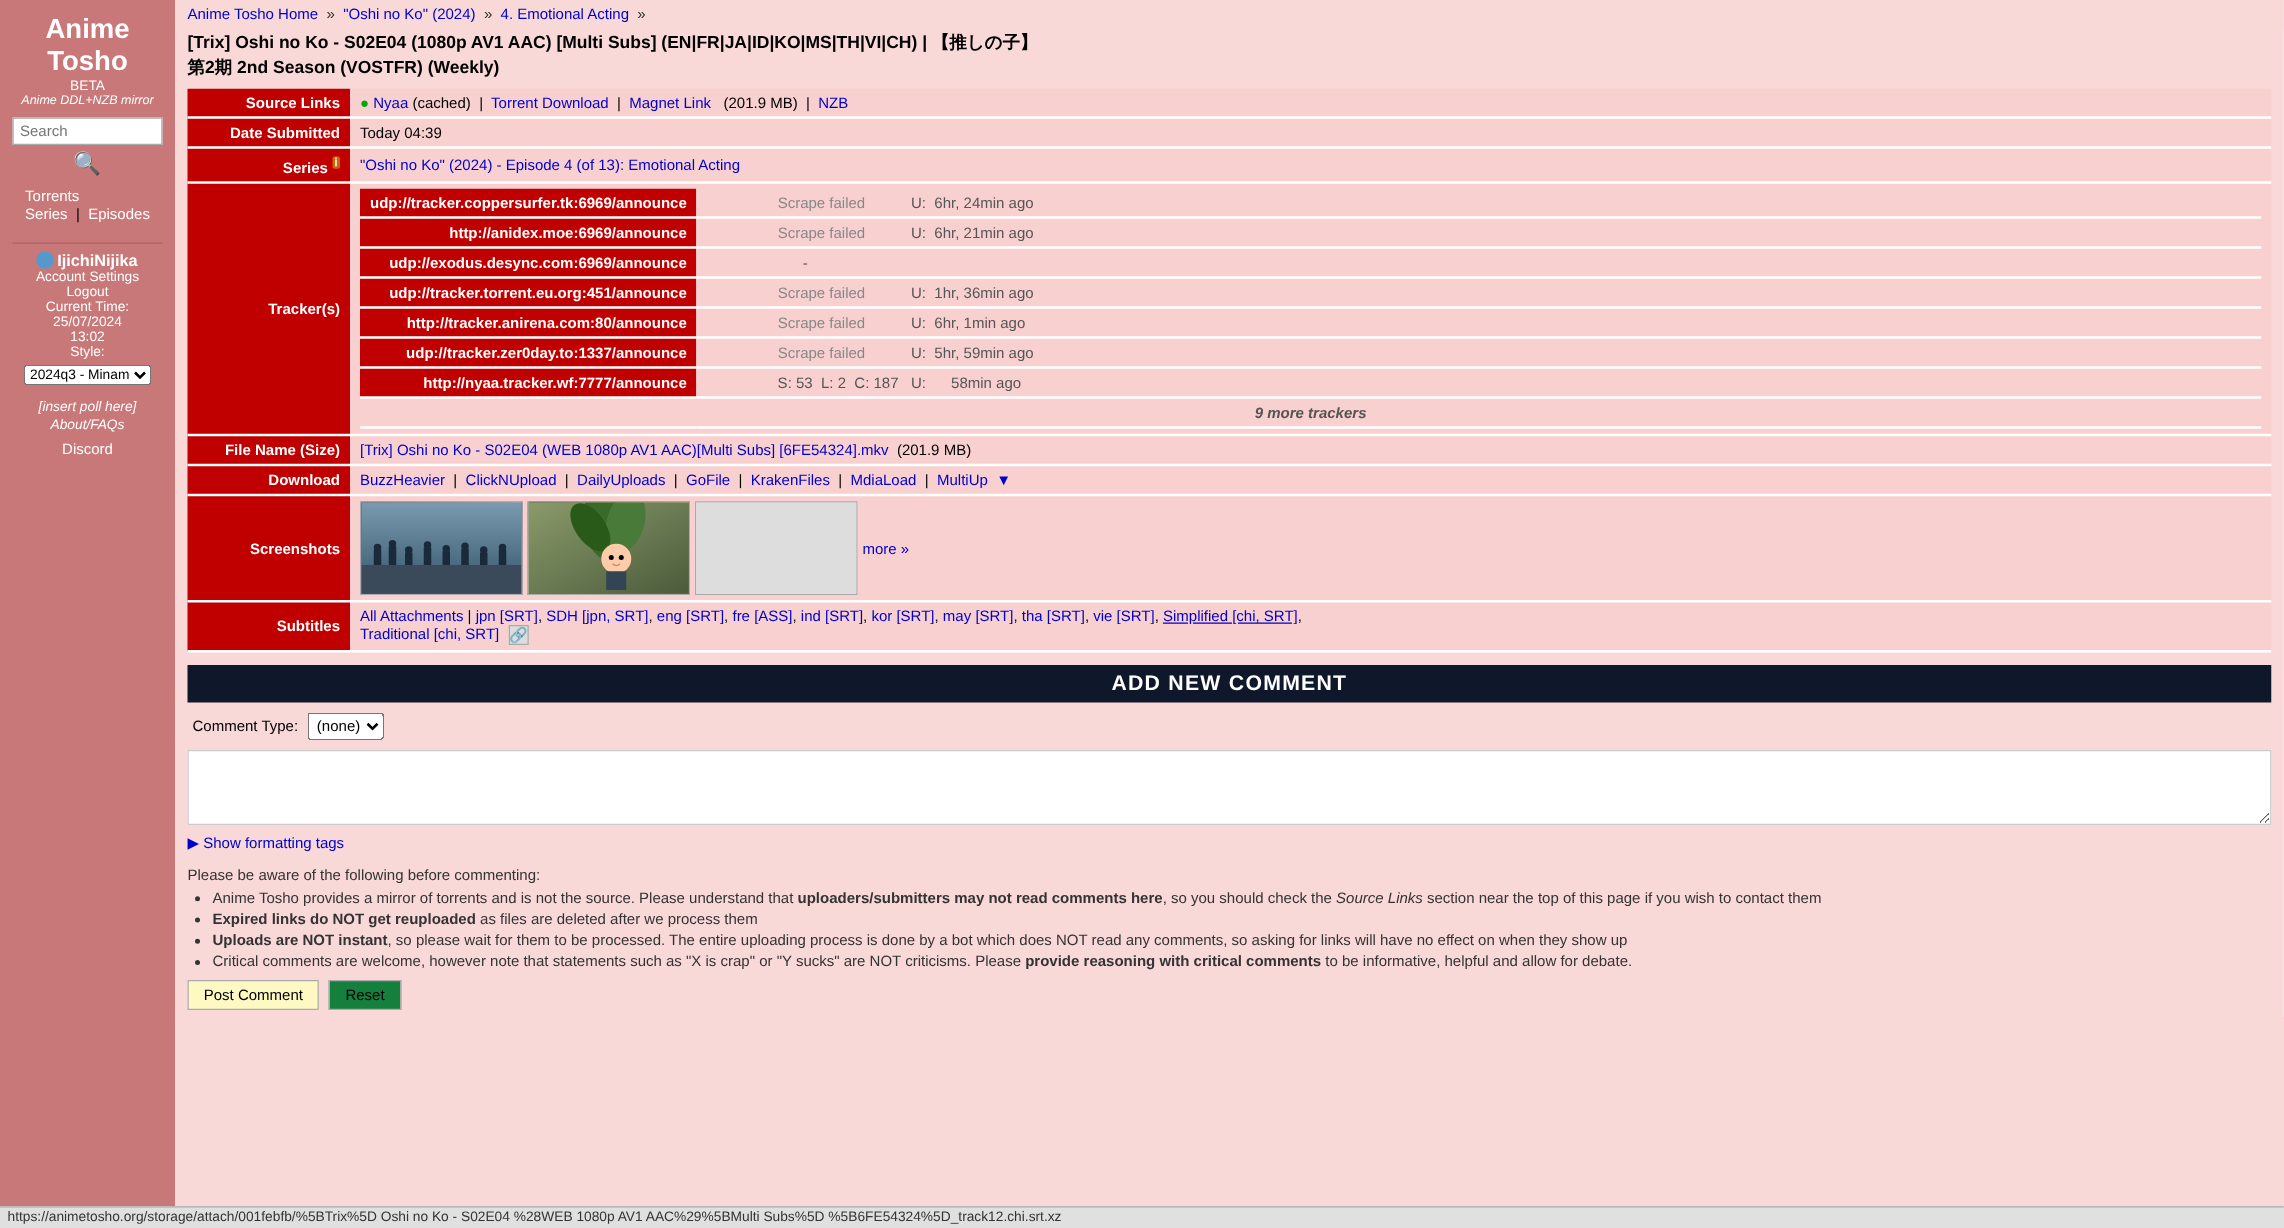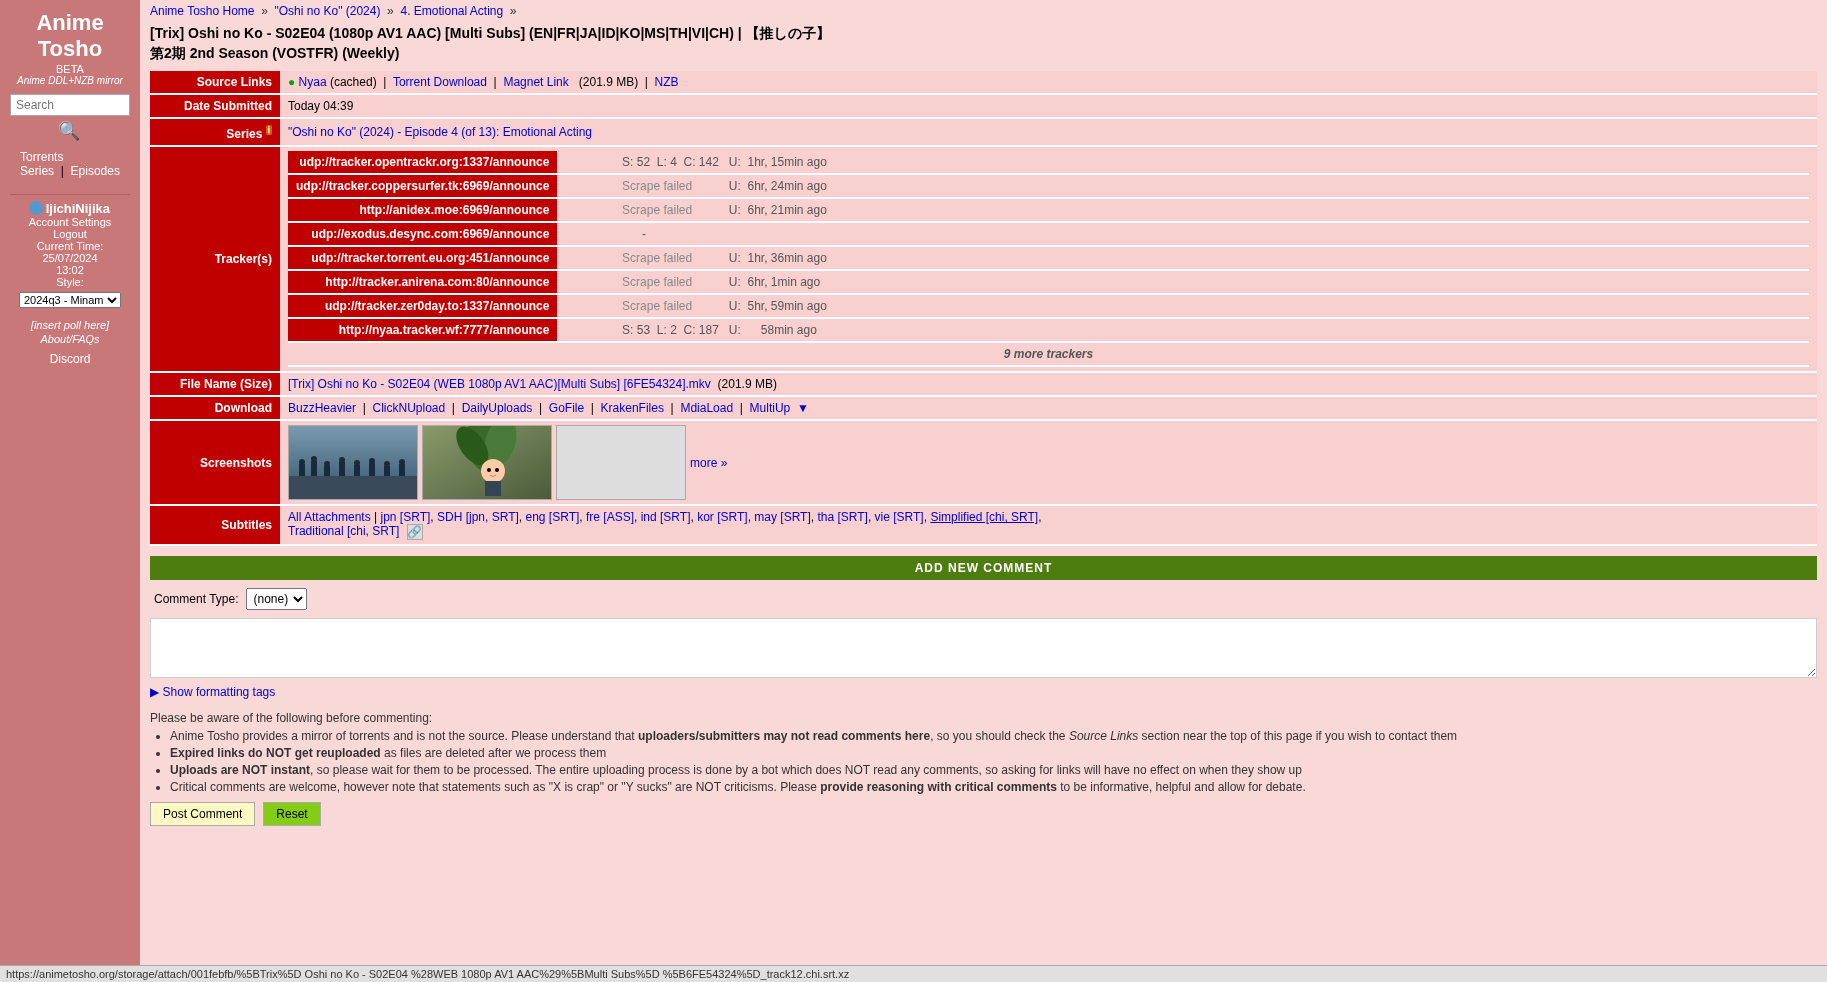--- a/index.html
+++ b/index.html
@@ -249,25 +249,25 @@
     
     .comments-section {
       margin: 10px;
     }
     .comments-toggle {
       font-size: 13px;
       color: #333;
       margin-bottom: 8px;
     }
     .add-comment-header {
-      background: #4d7c0f;
+      background: #0f172a;
       color: #fff;
       text-align: center;
       padding: 5px;
-      font-size: 12px;
+      font-size: 17px;
       font-weight: bold;
       letter-spacing: 1px;
     }
     .comment-type-row {
       padding: 8px 4px;
       font-size: 12px;
       display: flex;
       align-items: center;
       gap: 8px;
     }
@@ -314,21 +314,21 @@
     }
     .btn-post {
       padding: 4px 12px;
       background: #fef9c3;
       border: 1px solid #aaa;
       cursor: pointer;
       font-size: 12px;
     }
     .btn-reset {
       padding: 4px 12px;
-      background: #84cc16;
+      background: #15803d;
       border: 1px solid #aaa;
       cursor: pointer;
       font-size: 12px;
     }
 
     
     .status-bar {
       position: fixed;
       bottom: 0;
       left: 0;
@@ -435,24 +435,20 @@
       <td>
         <a href="#">"Oshi no Ko" (2024) - Episode 4 (of 13): Emotional Acting</a>
       </td>
     </tr>
 
     <tr>
       <td>Tracker(s)</td>
       <td>
         <table class="tracker-table">
           <tbody>
-                <tr>
-            <td class="tracker-url">udp://tracker.opentrackr.org:1337/announce</td>
-            <td class="tracker-stat">&nbsp;&nbsp;&nbsp;&nbsp;&nbsp;&nbsp;&nbsp;&nbsp;&nbsp;&nbsp;&nbsp;&nbsp;&nbsp;&nbsp;&nbsp;&nbsp;&nbsp;S: 52&nbsp;&nbsp;L: 4&nbsp;&nbsp;C: 142&nbsp;&nbsp;&nbsp;U:&nbsp;&nbsp;1hr, 15min ago</td>
-          </tr>
           <tr>
             <td class="tracker-url">udp://tracker.coppersurfer.tk:6969/announce</td>
             <td class="tracker-stat">&nbsp;&nbsp;&nbsp;&nbsp;&nbsp;&nbsp;&nbsp;&nbsp;&nbsp;&nbsp;&nbsp;&nbsp;&nbsp;&nbsp;&nbsp;&nbsp;&nbsp;<span class="tracker-failed">Scrape failed</span>&nbsp;&nbsp;&nbsp;&nbsp;&nbsp;&nbsp;&nbsp;&nbsp;&nbsp;&nbsp;&nbsp;U:&nbsp;&nbsp;6hr, 24min ago</td>
           </tr>
           <tr>
             <td class="tracker-url">http://anidex.moe:6969/announce</td>
             <td class="tracker-stat">&nbsp;&nbsp;&nbsp;&nbsp;&nbsp;&nbsp;&nbsp;&nbsp;&nbsp;&nbsp;&nbsp;&nbsp;&nbsp;&nbsp;&nbsp;&nbsp;&nbsp;<span class="tracker-failed">Scrape failed</span>&nbsp;&nbsp;&nbsp;&nbsp;&nbsp;&nbsp;&nbsp;&nbsp;&nbsp;&nbsp;&nbsp;U:&nbsp;&nbsp;6hr, 21min ago</td>
           </tr>
           <tr>
             <td class="tracker-url">udp://exodus.desync.com:6969/announce</td>

